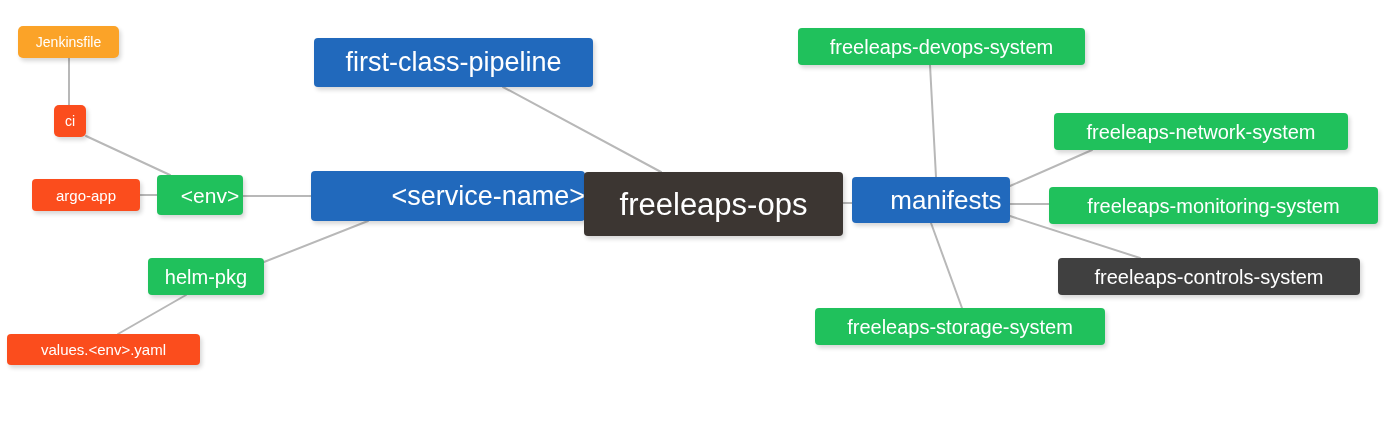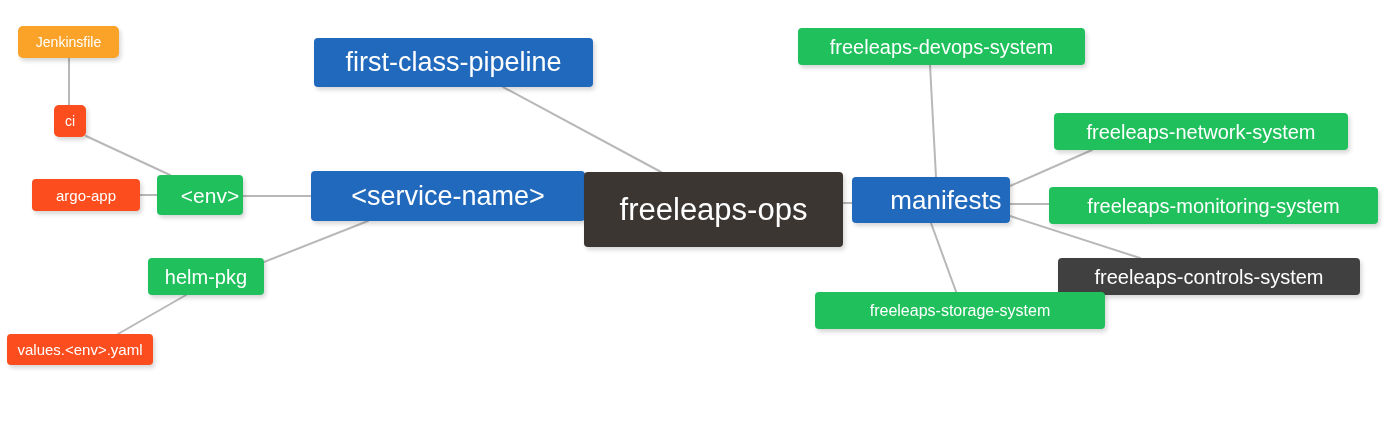--- a/index.html
+++ b/index.html
@@ -73,44 +73,44 @@
       </div>
       <div class="node" style="left: 32px; top: 179px; width: 108px; height: 32px; background: rgb(251, 77, 29); color: rgb(255, 255, 255); font-size: 15px; border-radius: 4px;">
         <span class="node-label">argo-app</span>
       </div>
       <div class="node" style="left: 157px; top: 175px; width: 86px; height: 40px; background: rgb(32, 193, 92); color: rgb(255, 255, 255); font-size: 21px; border-radius: 4px; padding-left: 20px;">
         <span class="node-label">&lt;env&gt;</span>
       </div>
       <div class="node" style="left: 148px; top: 258px; width: 116px; height: 37px; background: rgb(32, 193, 92); color: rgb(255, 255, 255); font-size: 20px; border-radius: 4px;">
         <span class="node-label">helm-pkg</span>
       </div>
-      <div class="node" style="left: 7px; top: 334px; width: 146px; height: 31px; background: rgb(251, 77, 29); color: rgb(255, 255, 255); font-size: 15px; border-radius: 4px;">
+      <div class="node" style="left: 7px; top: 334px; width: 193px; height: 31px; background: rgb(251, 77, 29); color: rgb(255, 255, 255); font-size: 15px; border-radius: 4px;">
         <span class="node-label">values.&lt;env&gt;.yaml</span>
       </div>
       <div class="node" style="left: 314px; top: 38px; width: 279px; height: 49px; background: rgb(33, 105, 188); color: rgb(255, 255, 255); font-size: 27px; border-radius: 4px;">
         <span class="node-label">first-class-pipeline</span>
       </div>
-      <div class="node" style="left: 311px; top: 171px; width: 274px; height: 50px; background: rgb(33, 105, 188); color: rgb(255, 255, 255); font-size: 27px; border-radius: 4px;">
+      <div class="node" style="left: 311px; top: 171px; width: 274px; height: 50px; background: rgb(33, 105, 188); color: rgb(255, 255, 255); font-size: 27px; border-radius: 4px; justify-content: flex-end;">
         <span class="node-label">&lt;service-name&gt;</span>
       </div>
-      <div class="node" style="left: 584px; top: 172px; width: 259px; height: 75px; background: rgb(60, 54, 50); color: rgb(255, 255, 255); font-size: 31px; border-radius: 4px;">
+      <div class="node" style="left: 584px; top: 172px; width: 259px; height: 64px; background: rgb(60, 54, 50); color: rgb(255, 255, 255); font-size: 31px; border-radius: 4px;">
         <span class="node-label">freeleaps-ops</span>
       </div>
       <div class="node" style="left: 852px; top: 177px; width: 158px; height: 46px; background: rgb(33, 105, 188); color: rgb(255, 255, 255); font-size: 26px; border-radius: 4px; padding-left: 30px;">
         <span class="node-label">manifests</span>
       </div>
       <div class="node" style="left: 798px; top: 28px; width: 287px; height: 37px; background: rgb(32, 193, 92); color: rgb(255, 255, 255); font-size: 20px; border-radius: 4px; text-align: center;">
         <span class="node-label">freeleaps-devops-system</span>
       </div>
       <div class="node" style="left: 1054px; top: 113px; width: 294px; height: 37px; background: rgb(32, 193, 92); color: rgb(255, 255, 255); font-size: 20px; border-radius: 4px;">
         <span class="node-label">freeleaps-network-system</span>
       </div>
       <div class="node" style="left: 1049px; top: 187px; width: 329px; height: 37px; background: rgb(32, 193, 92); color: rgb(255, 255, 255); font-size: 20px; border-radius: 4px;">
         <span class="node-label">freeleaps-monitoring-system</span>
       </div>
       <div class="node" style="left: 1058px; top: 258px; width: 302px; height: 37px; background: #404040; color: rgb(255, 255, 255); font-size: 20px; border-radius: 4px;">
         <span class="node-label">freeleaps-controls-system</span>
       </div>
-      <div class="node" style="left: 815px; top: 292px; width: 290px; height: 37px; background: rgb(32, 193, 92); color: rgb(255, 255, 255); font-size: 16px; border-radius: 4px; text-align: center;">
+      <div class="node" style="left: 815px; top: 308px; width: 290px; height: 37px; background: rgb(32, 193, 92); color: rgb(255, 255, 255); font-size: 20px; border-radius: 4px; text-align: center;">
         <span class="node-label">freeleaps-storage-system</span>
       </div>
     </div>
 </div>
 
 </body></html>

